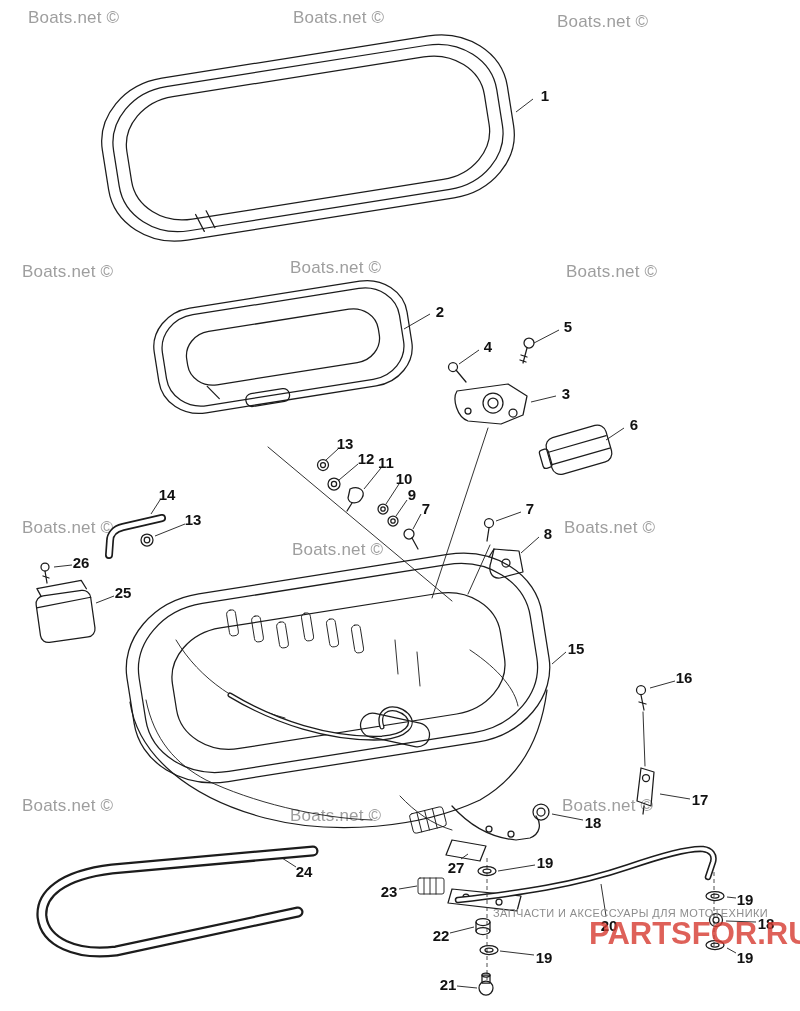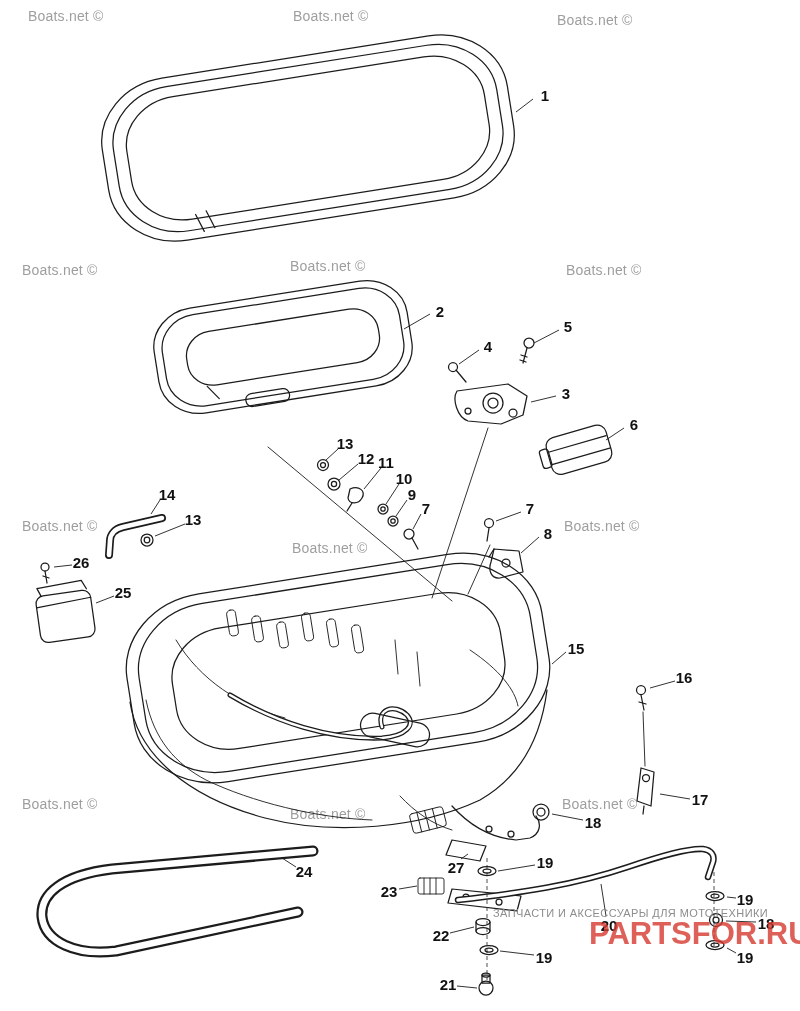--- a/index.html
+++ b/index.html
@@ -1,21 +1,21 @@
 <!DOCTYPE html>
 <html><head>
 <meta charset="utf-8">
 <style>
   html,body{margin:0;padding:0;}
   body{
     width:800px;height:1011px;position:relative;overflow:hidden;
     background:#ffffff;font-family:"Liberation Sans",sans-serif;
   }
   .watermark{
-    position:absolute;font-size:14px;color:#949494;opacity:.9;
+    position:absolute;font-size:17px;color:#949494;opacity:.9;
     white-space:nowrap;letter-spacing:.2px;text-align:center;
   }
   .banner-ru{
     position:absolute;left:493px;top:907px;font-size:11px;color:#8d8d8d;
     letter-spacing:.4px;white-space:nowrap;
   }
   .banner-brand{
     position:absolute;left:589px;top:916px;font-size:31px;font-weight:bold;
     color:rgba(214,58,47,.8);white-space:nowrap;letter-spacing:0;
   }

